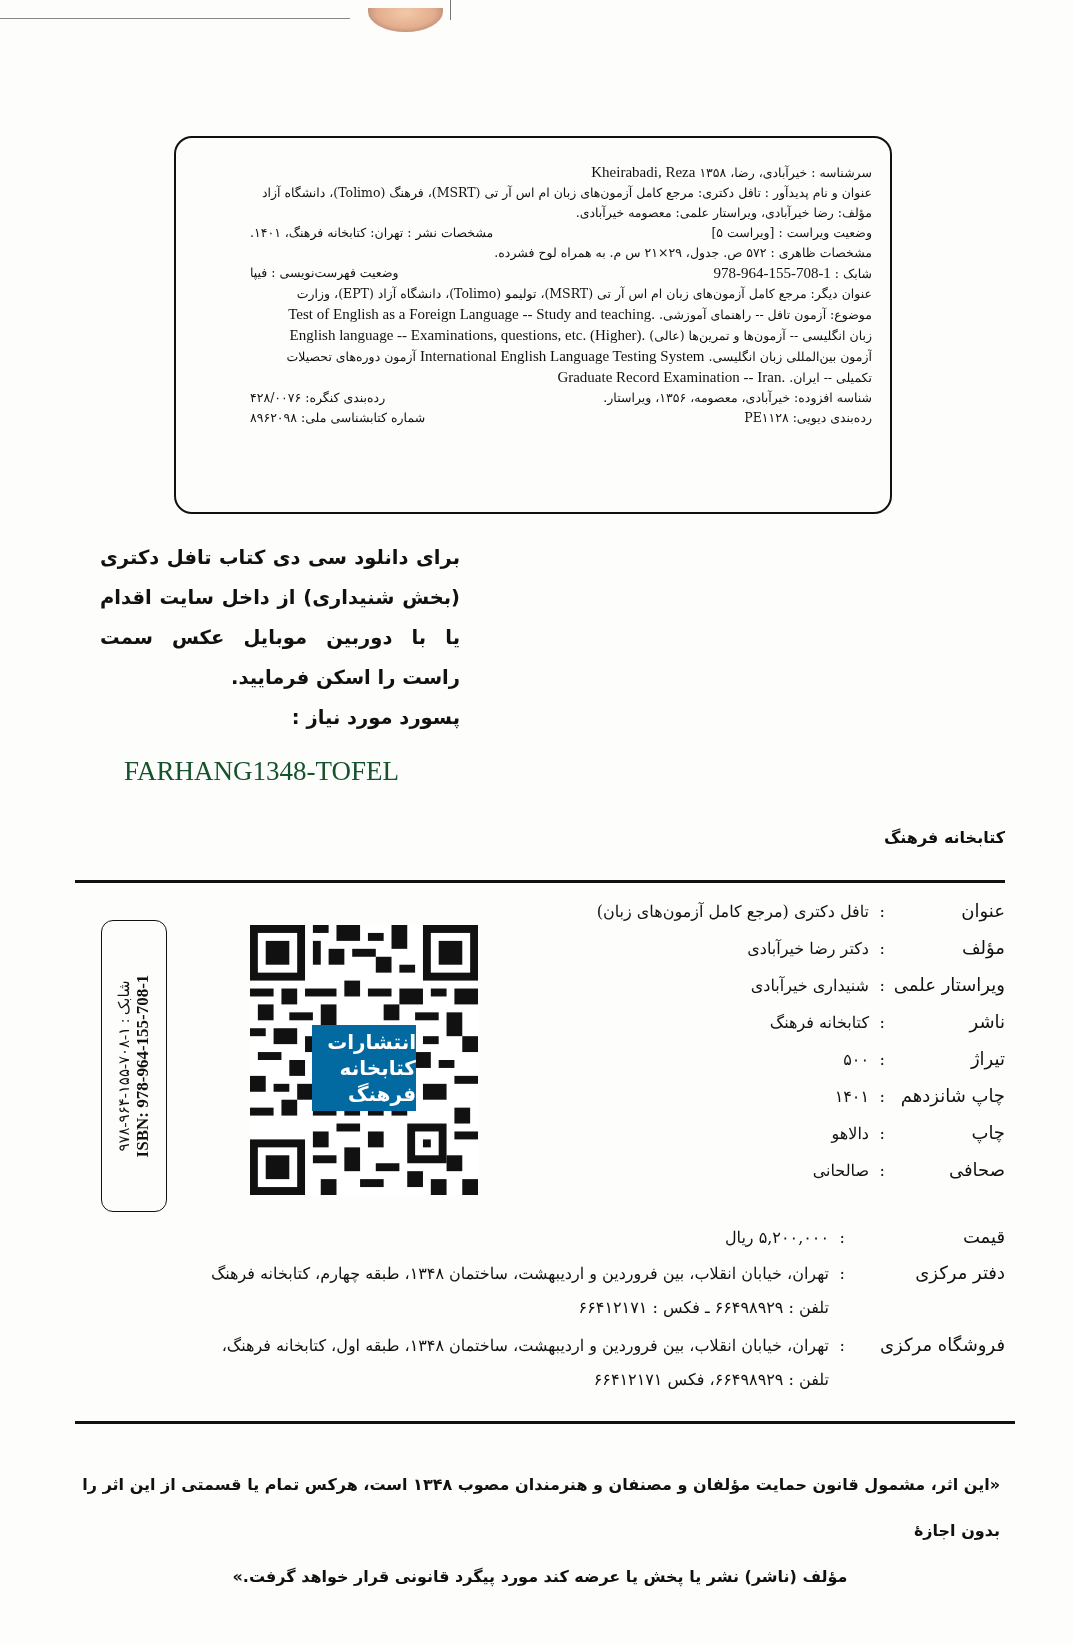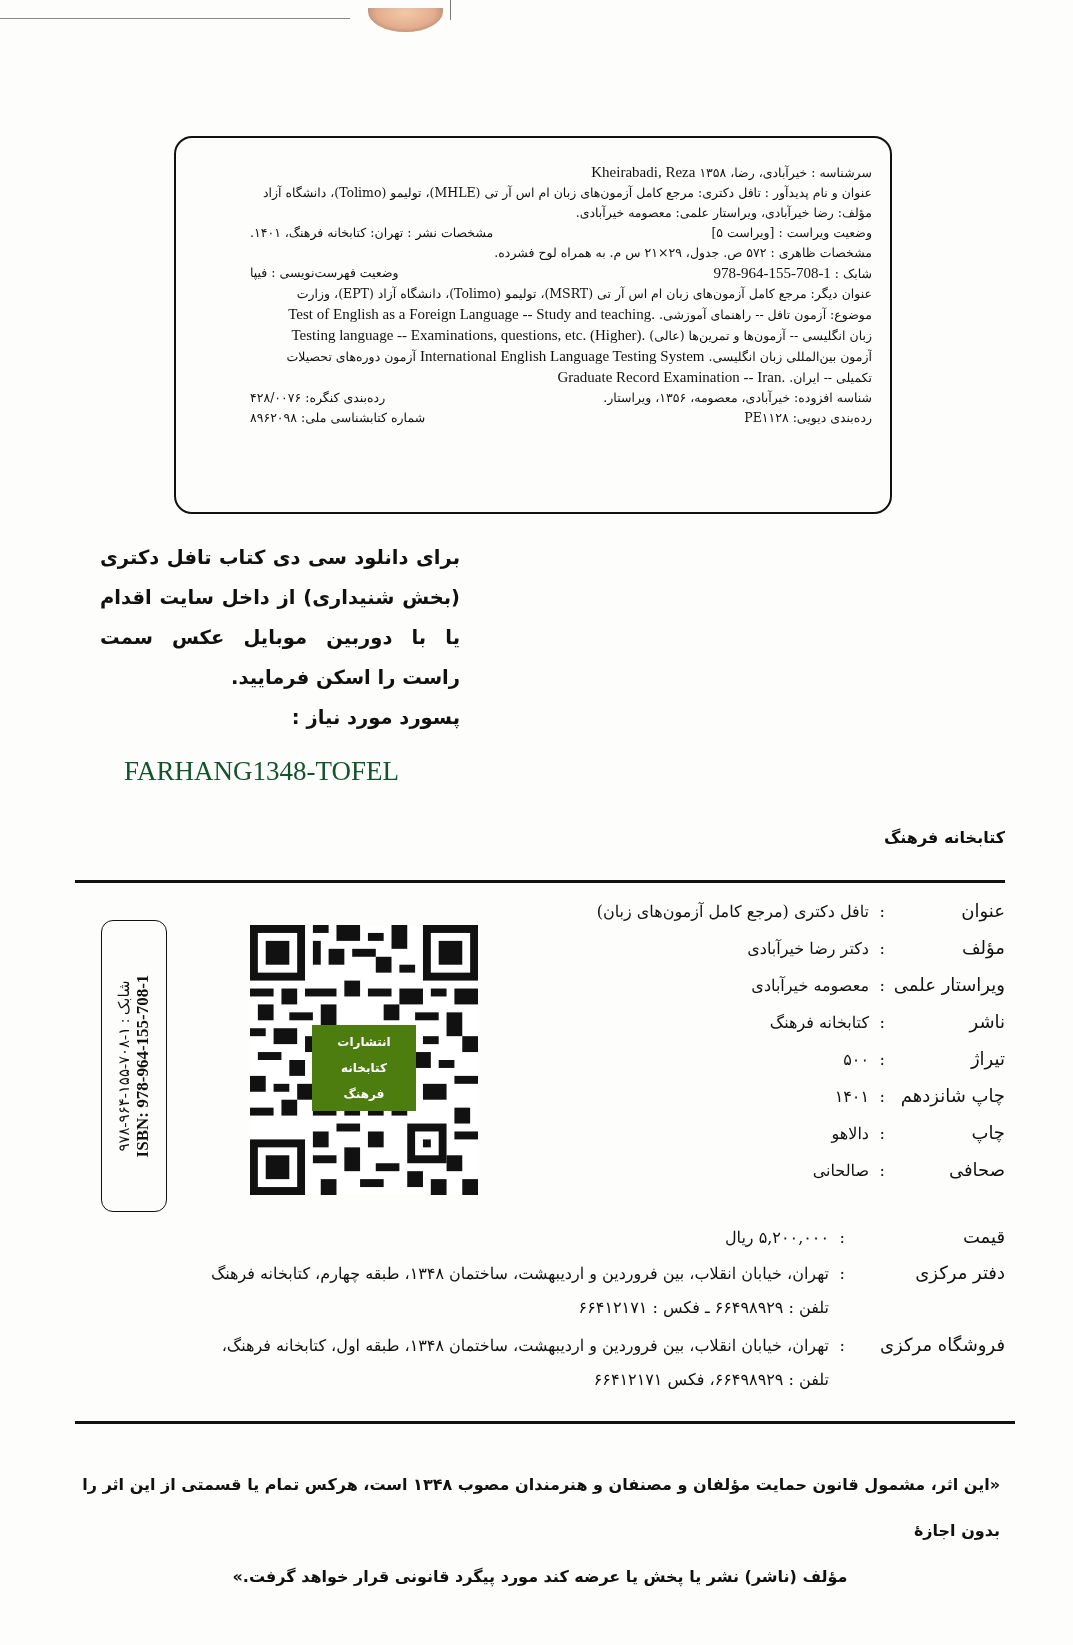--- a/index.html
+++ b/index.html
@@ -58,22 +58,22 @@
     white-space: nowrap; text-align: center;
     font-family: "Liberation Serif", serif;
   }
   .isbn-fa { display: block; font-size: 15px; direction: rtl; }
   .isbn-en { display: block; font-size: 17px; font-weight: bold; }
 
   .qr { left: 250px; top: 925px; width: 228px; height: 270px; background: #fff; }
   .qr svg { width: 100%; height: 100%; display: block; }
   .qr-label {
     position: absolute; left: 62px; top: 100px; width: 104px;
-    background: #4d7c0f; color: #fff; text-align: center;
-    font-weight: bold; font-size: 12px; line-height: 26px; direction: rtl;
+    background: #0369a1; color: #fff; text-align: right;
+    font-weight: bold; font-size: 20px; line-height: 26px; direction: rtl;
     padding: 4px 0;
   }
 
   .info-table {
     right: 68px; top: 900px; width: 650px;
     direction: rtl; font-family: "DejaVu Serif", serif; font-size: 16px;
   }
   .info-row { display: flex; align-items: baseline; height: 37px; }
   .info-key { width: 120px; font-weight: normal; font-size: 18px; font-family: "DejaVu Sans", sans-serif; }
   .info-sep { width: 16px; }
@@ -97,42 +97,42 @@
 
 <div class="abs top-line"></div>
 <div class="abs top-tick"></div>
 <div class="abs thumb"></div>
 
 <div class="abs cip-box">
   <div class="cip-line">
     <span>سرشناسه : خیرآبادی، رضا، ۱۳۵۸</span>
     <span class="en">Kheirabadi, Reza</span>
   </div>
-  <div class="cip-line">عنوان و نام پدیدآور : تافل دکتری: مرجع کامل آزمون‌های زبان ام اس آر تی (MHLE)، تولیمو (Tolimo)، دانشگاه آزاد</div>
+  <div class="cip-line">عنوان و نام پدیدآور : تافل دکتری: مرجع کامل آزمون‌های زبان ام اس آر تی (MSRT)، فرهنگ (Tolimo)، دانشگاه آزاد</div>
   <div class="cip-line">مؤلف: رضا خیرآبادی، ویراستار علمی: معصومه خیرآبادی.</div>
   <div class="cip-line cip-split">
     <span>وضعیت ویراست : [ویراست ۵]</span>
     <span>مشخصات نشر : تهران: کتابخانه فرهنگ، ۱۴۰۱.</span>
   </div>
   <div class="cip-line">مشخصات ظاهری : ۵۷۲ ص. جدول، ۲۹×۲۱ س م. به همراه لوح فشرده.</div>
   <div class="cip-line cip-split">
     <span>
       <span>شابک :</span>
       <span class="en">978-964-155-708-1</span>
     </span>
     <span>وضعیت فهرست‌نویسی : فیپا</span>
   </div>
   <div class="cip-line">عنوان دیگر: مرجع کامل آزمون‌های زبان ام اس آر تی (MSRT)، تولیمو (Tolimo)، دانشگاه آزاد (EPT)، وزارت</div>
   <div class="cip-line">
     <span>موضوع: آزمون تافل -- راهنمای آموزشی.</span>
     <span class="en">Test of English as a Foreign Language -- Study and teaching.</span>
   </div>
   <div class="cip-line">
     <span>زبان انگلیسی -- آزمون‌ها و تمرین‌ها (عالی)</span>
-    <span class="en">Testing language -- Examinations, questions, etc. (Higher).</span>
+    <span class="en">English language -- Examinations, questions, etc. (Higher).</span>
   </div>
   <div class="cip-line">
     <span>آزمون بین‌المللی زبان انگلیسی.</span>
     <span class="en">International English Language Testing System</span>
     <span>آزمون دوره‌های تحصیلات</span>
   </div>
   <div class="cip-line">
     <span>تکمیلی -- ایران.</span>
     <span class="en">Graduate Record Examination -- Iran.</span>
   </div>
@@ -255,21 +255,21 @@
     <span class="info-val">تافل دکتری (مرجع کامل آزمون‌های زبان)</span>
   </div>
   <div class="info-row">
     <span class="info-key">مؤلف</span>
     <span class="info-sep">:</span>
     <span class="info-val">دکتر رضا خیرآبادی</span>
   </div>
   <div class="info-row">
     <span class="info-key">ویراستار علمی</span>
     <span class="info-sep">:</span>
-    <span class="info-val">معصومه خیرآبادی</span>
+    <span class="info-val">شنیداری خیرآبادی</span>
   </div>
   <div class="info-row">
     <span class="info-key">ناشر</span>
     <span class="info-sep">:</span>
     <span class="info-val">کتابخانه فرهنگ</span>
   </div>
   <div class="info-row">
     <span class="info-key">تیراژ</span>
     <span class="info-sep">:</span>
     <span class="info-val">۵۰۰</span>

